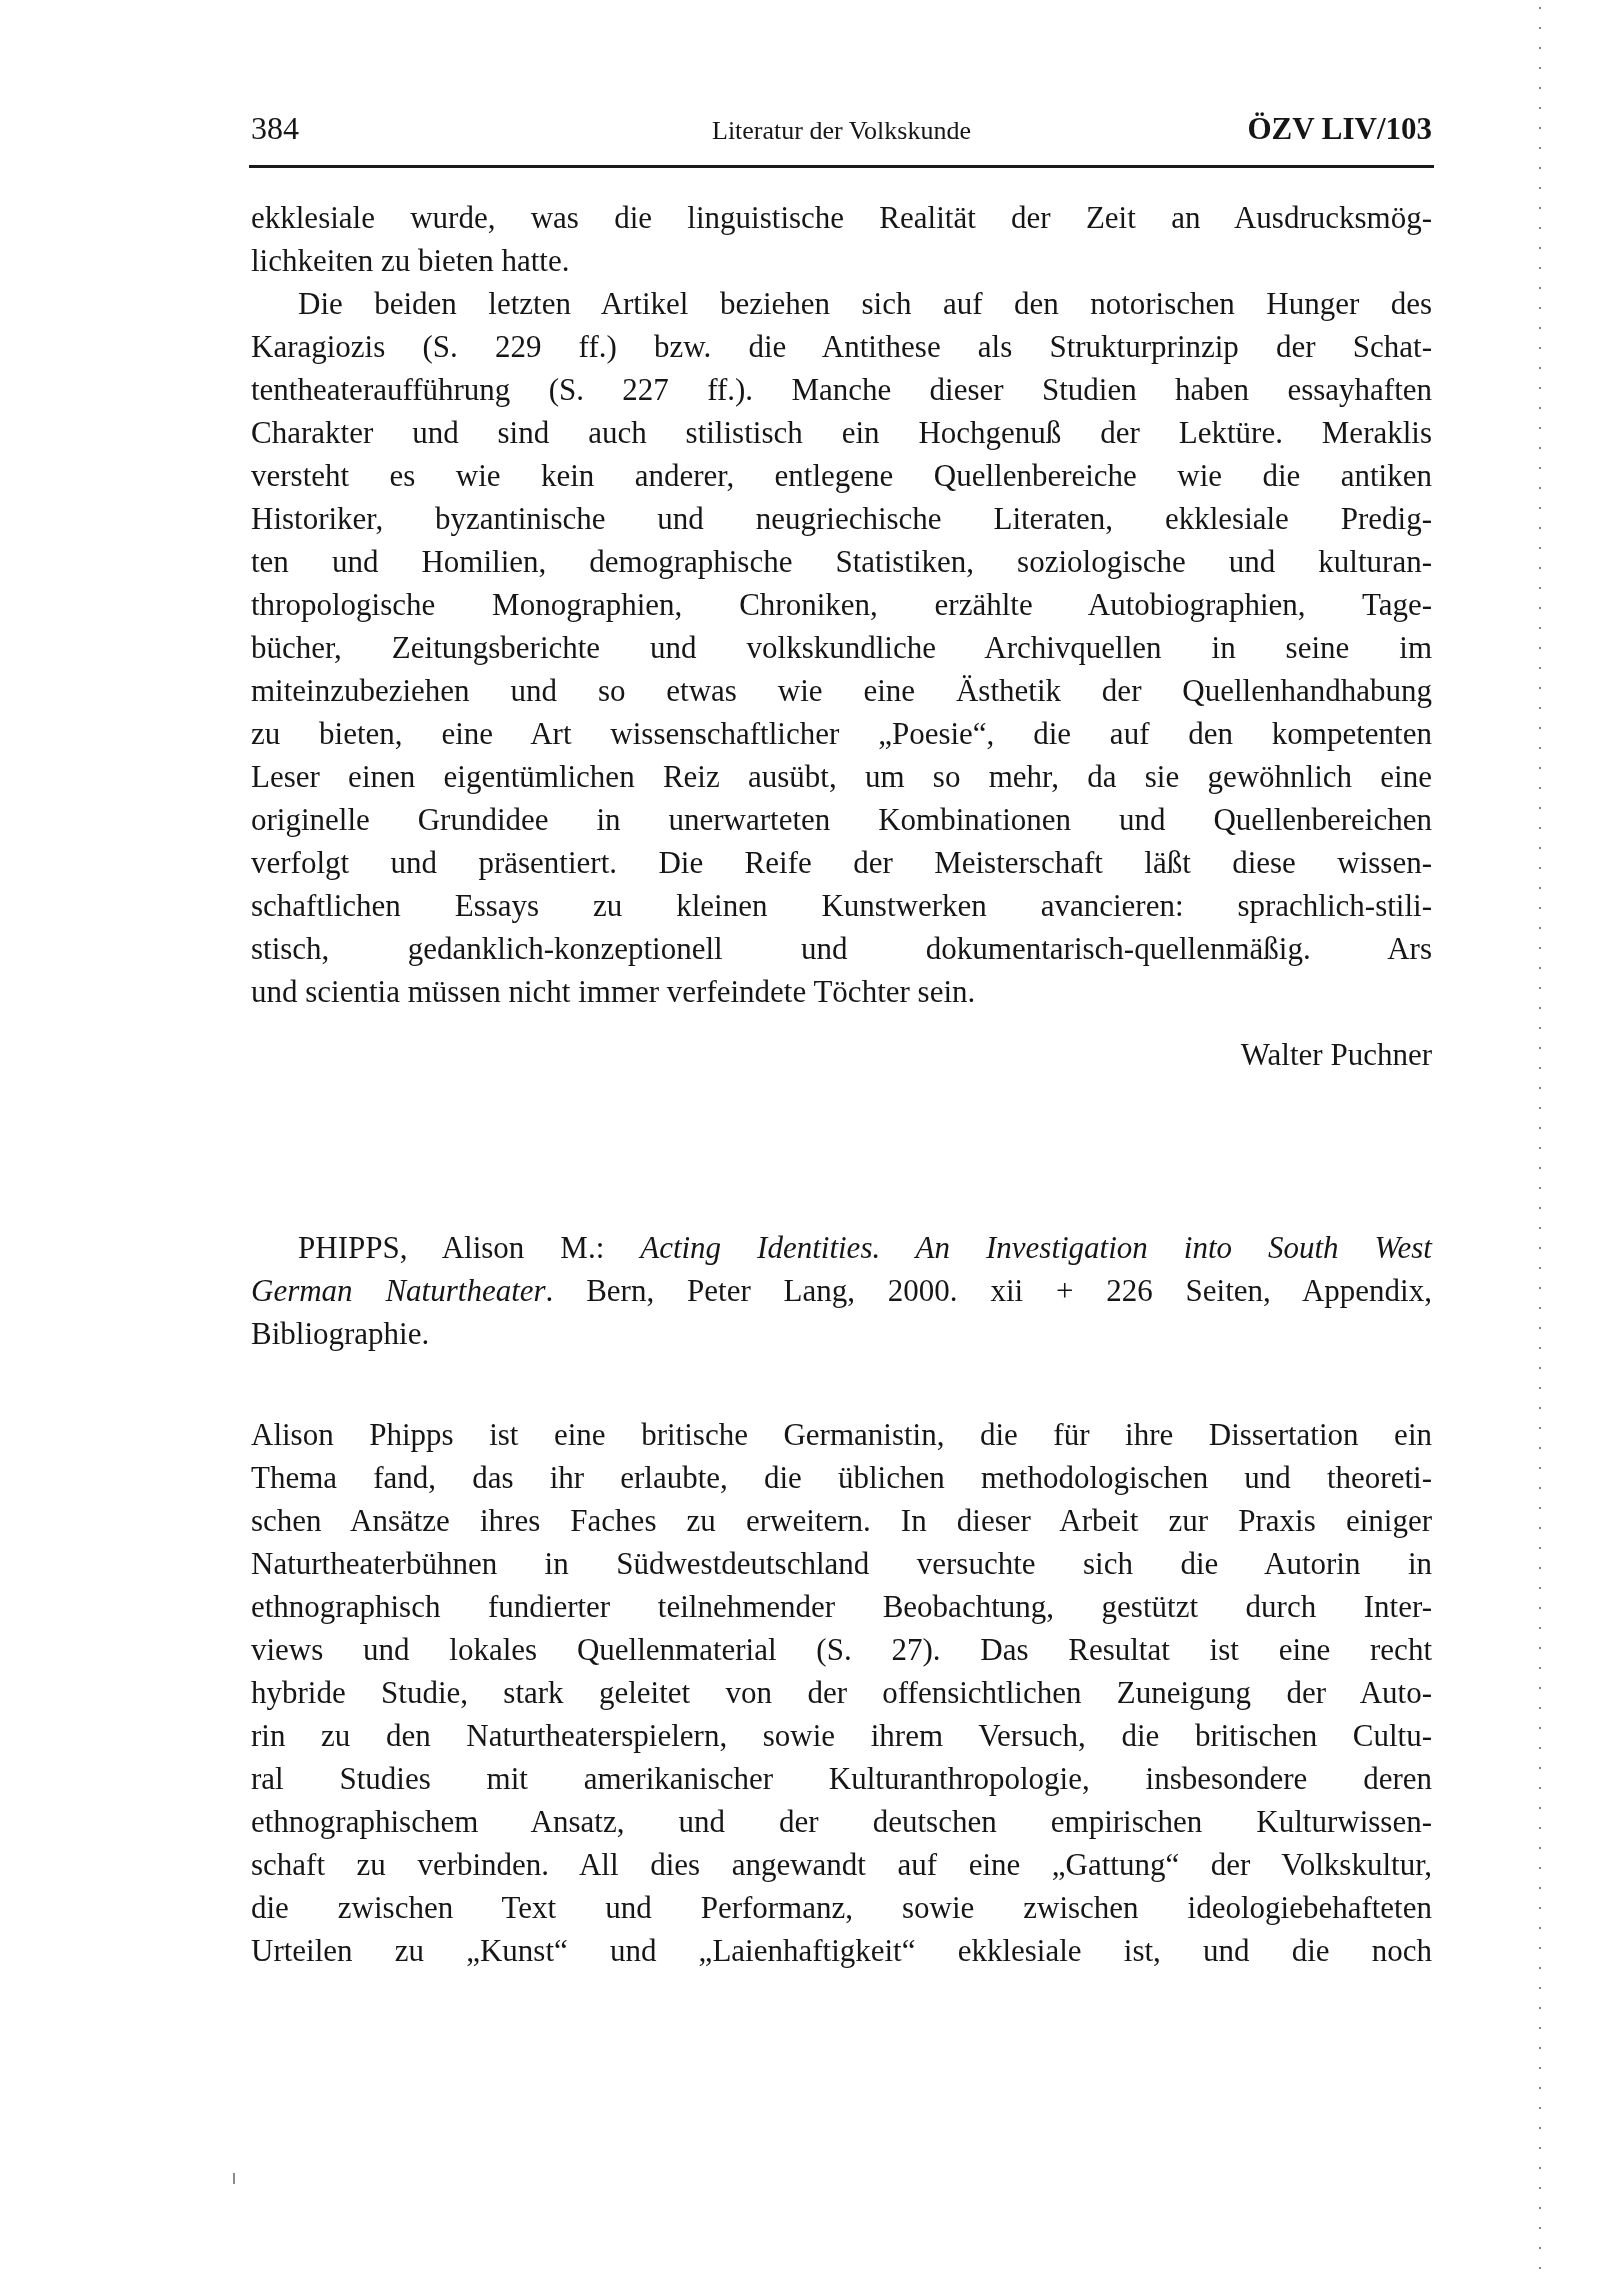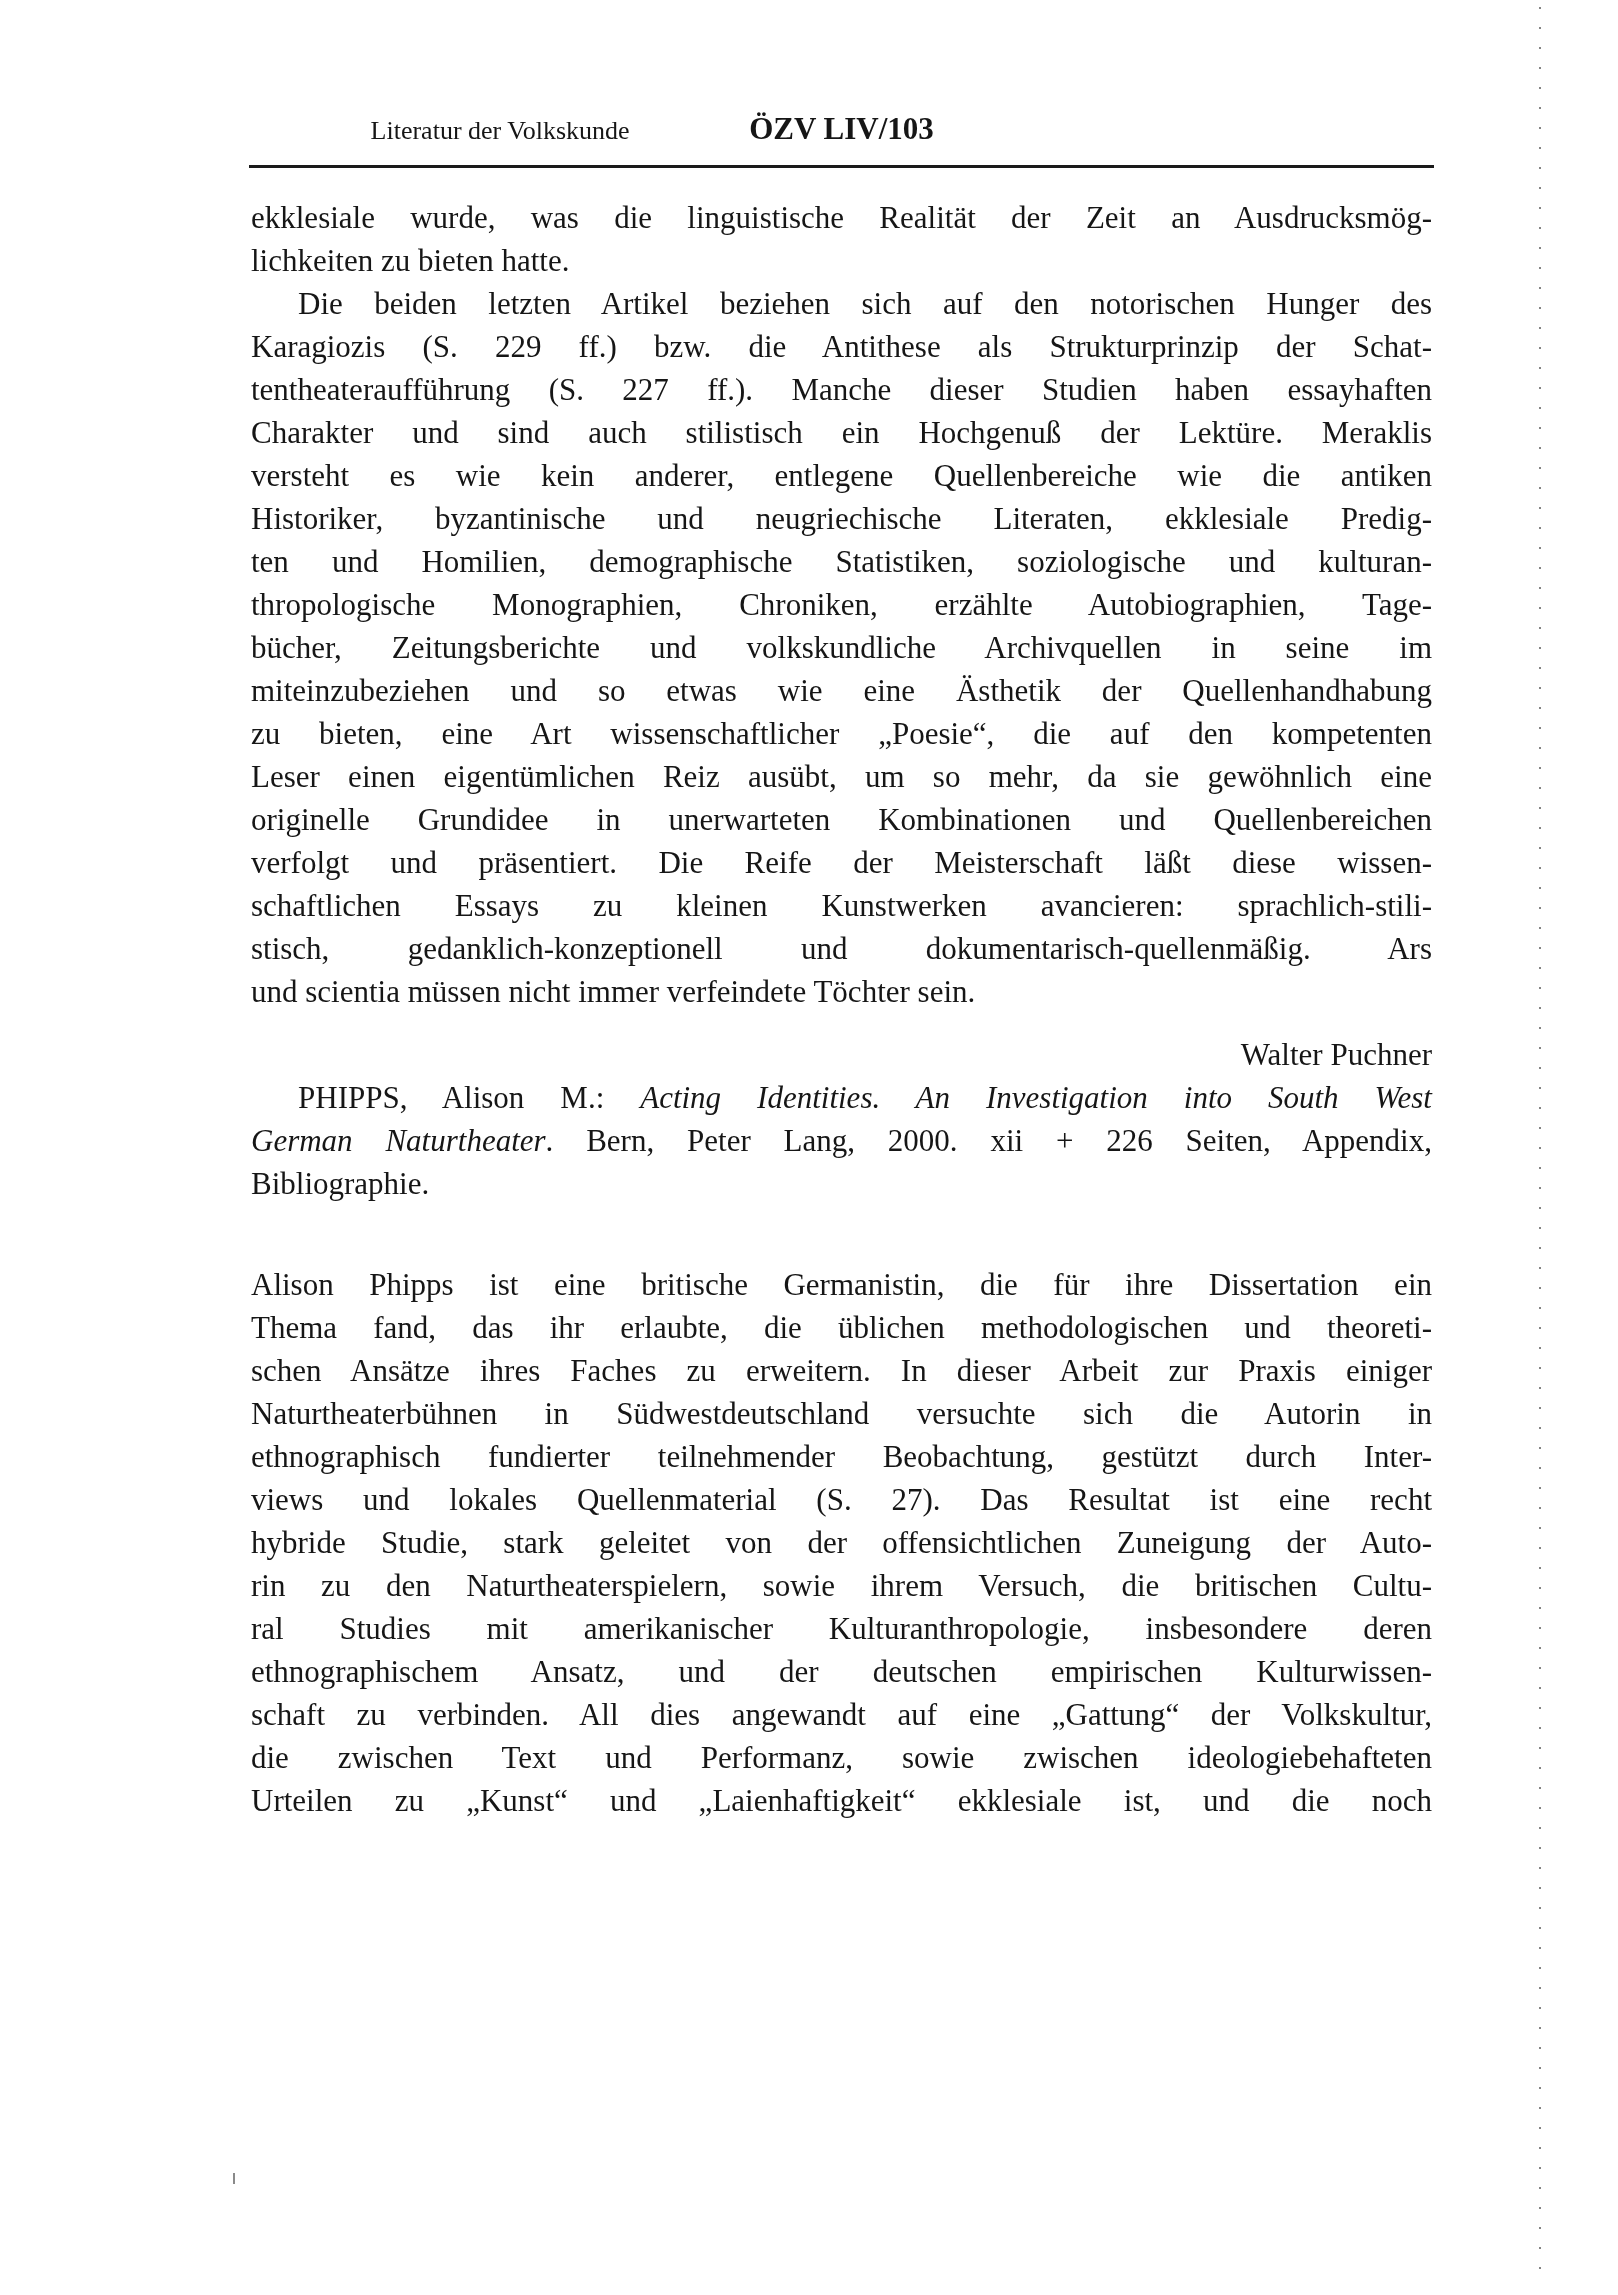--- a/index.html
+++ b/index.html
@@ -45,21 +45,21 @@
   }
   .line {
     text-align: justify;
     text-justify: inter-word;
   }
   .line-justify { text-align-last: justify; }
   .line-end { text-align-last: left; }
   .line-indent { text-indent: 47px; }
   .signature .line { text-align: right; text-align-last: right; margin-top: 20px; }
   
-  .block-bibliographic-entry { }
+  .block-bibliographic-entry { margin-top: 150px; }
   .block-para-phipps-review { margin-top: 58px; }
   
   .scan-edge-dots {
     position: absolute;
     left: 1539px;
     top: 6.5px;
     width: 2.4px;
     height: 2278px;
     background-image: repeating-linear-gradient(
       to bottom,
@@ -75,20 +75,21 @@
     height: 11.3px;
     background: #8a8a8a;
   }
 </style>
 </head>
 <body>
 
 <div class="page">
 
   <div class="header">
+    <span class="page-number">384</span>
     <span class="running-title">Literatur der Volkskunde</span>
     <span class="journal-ref">ÖZV LIV/103</span>
   </div>
 
   <div class="header-rule"></div>
 
   <div class="text-column">
       <div class="block paragraph block-para-continuation">
         <div class="line line-justify">ekklesiale wurde, was die linguistische Realität der Zeit an Ausdrucksmög-</div>
         <div class="line line-end">lichkeiten zu bieten hatte.</div>

